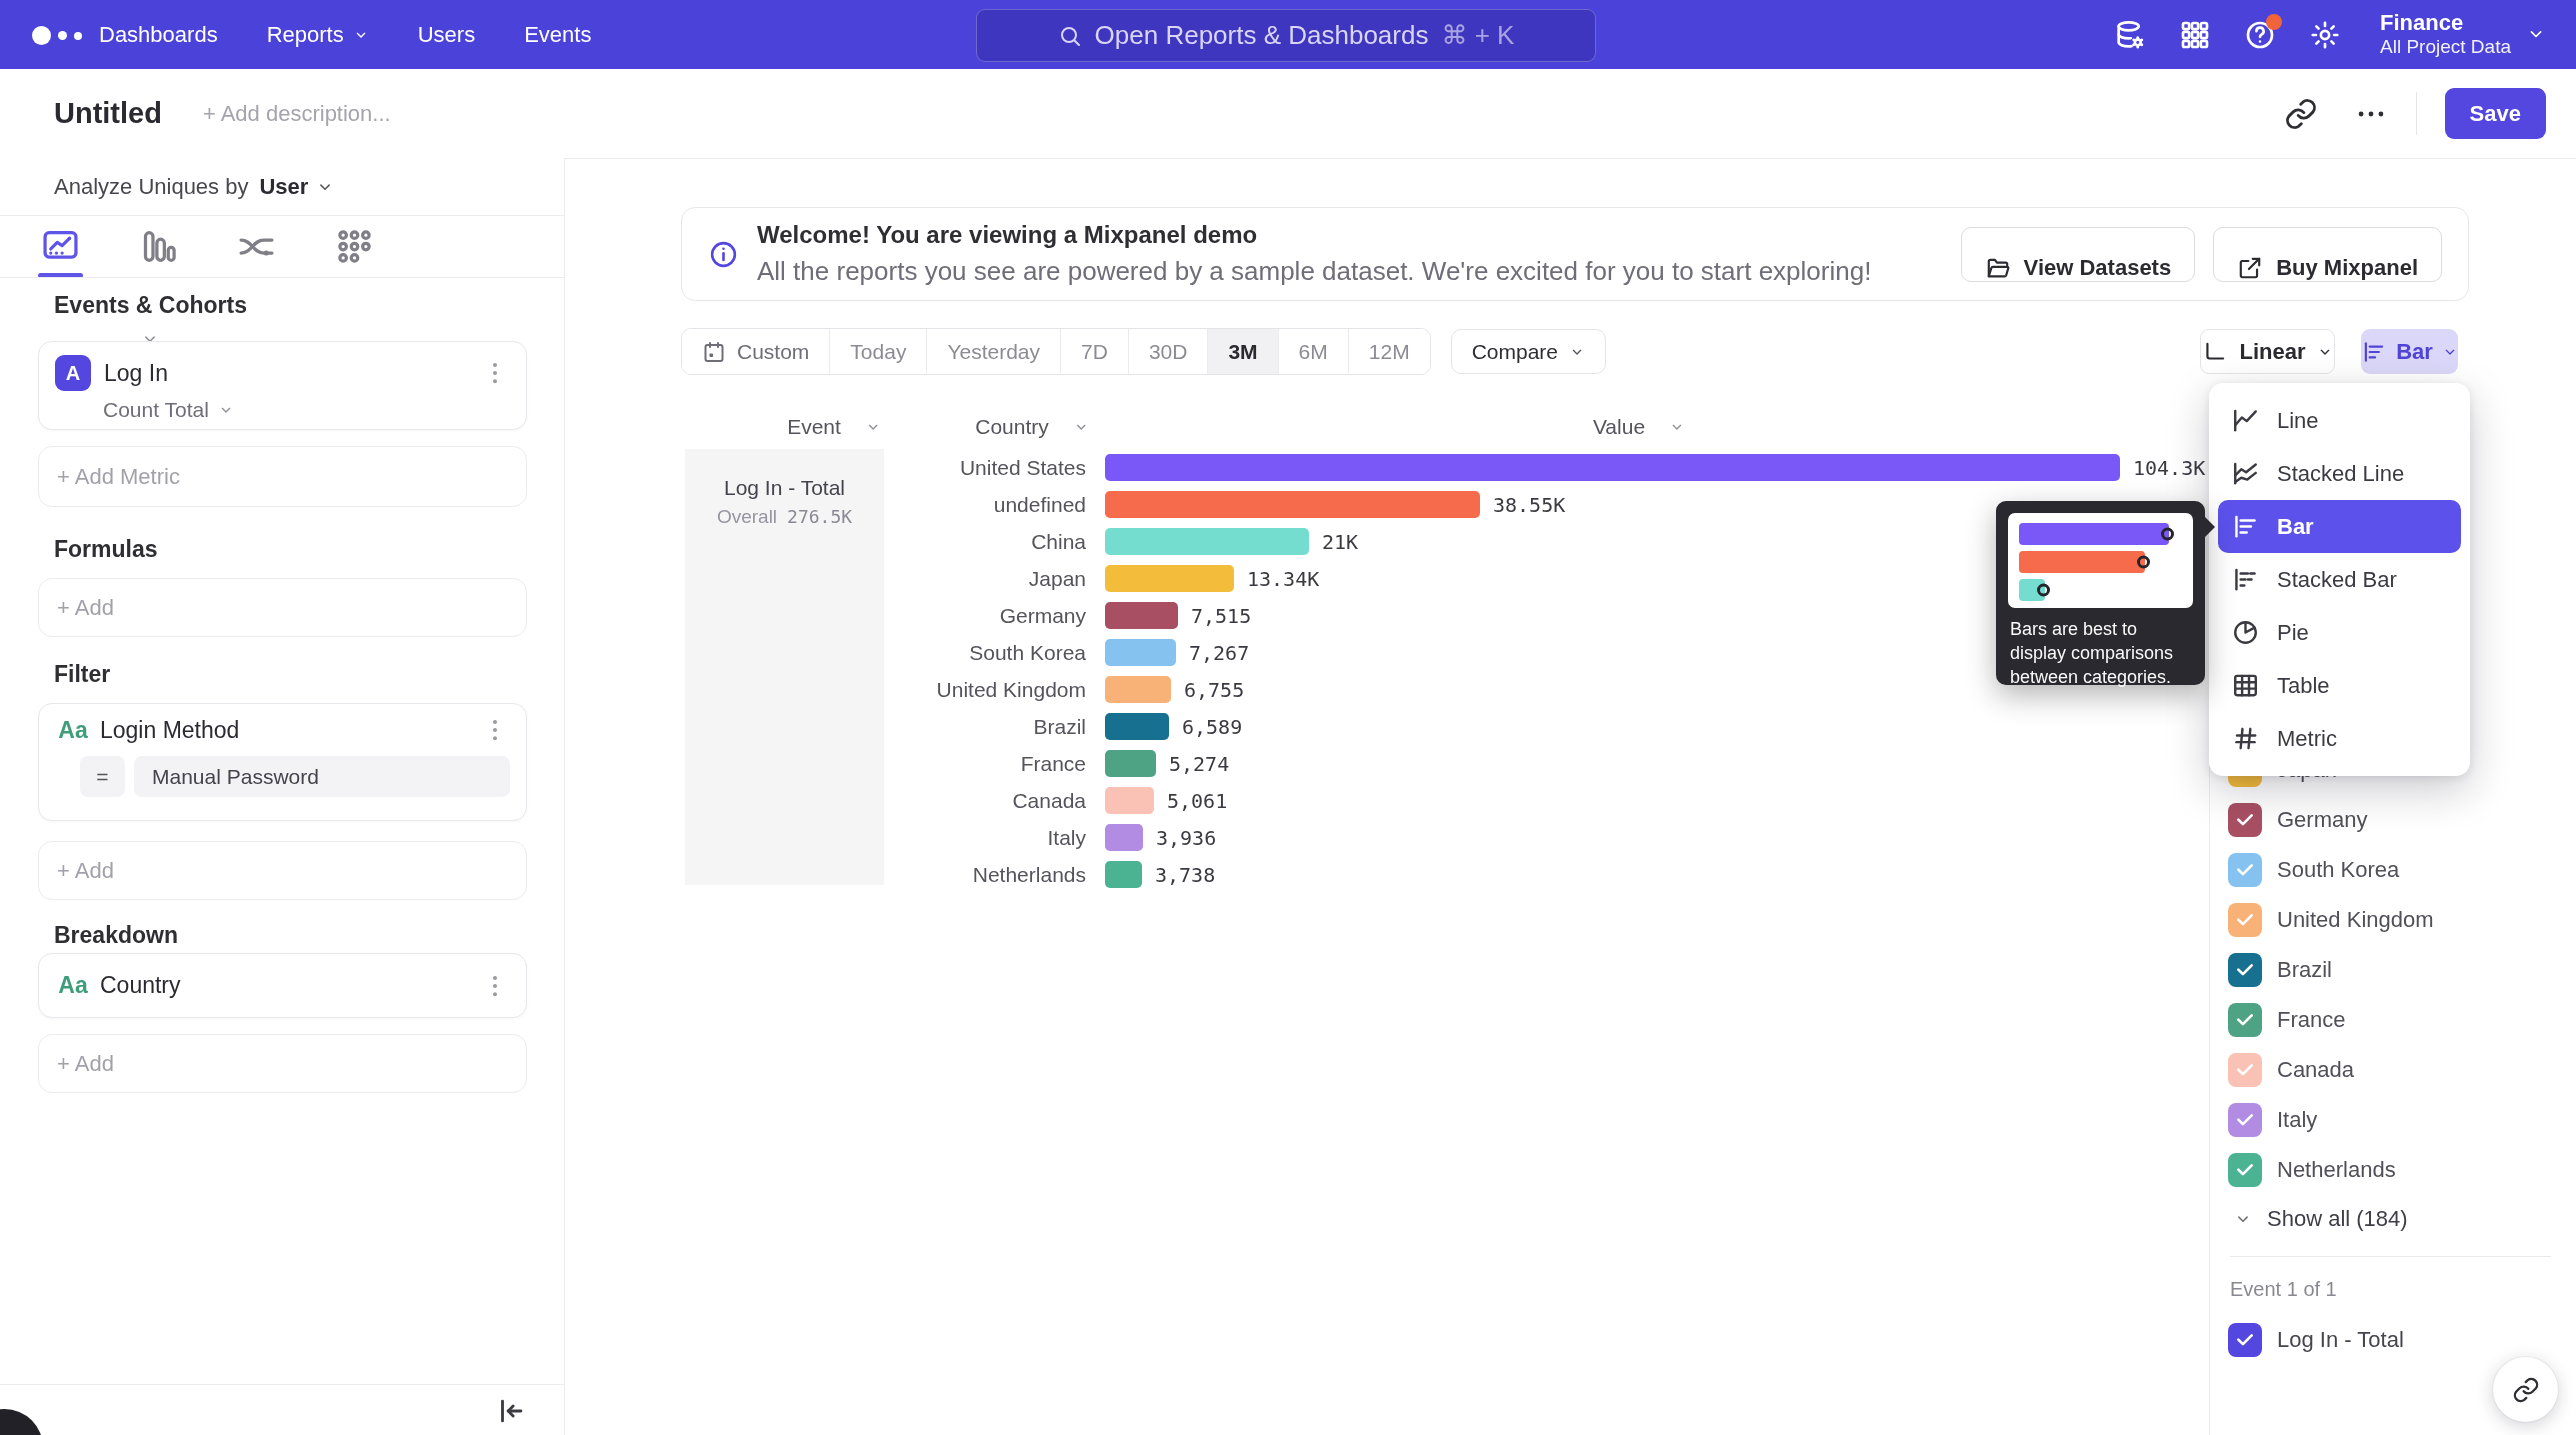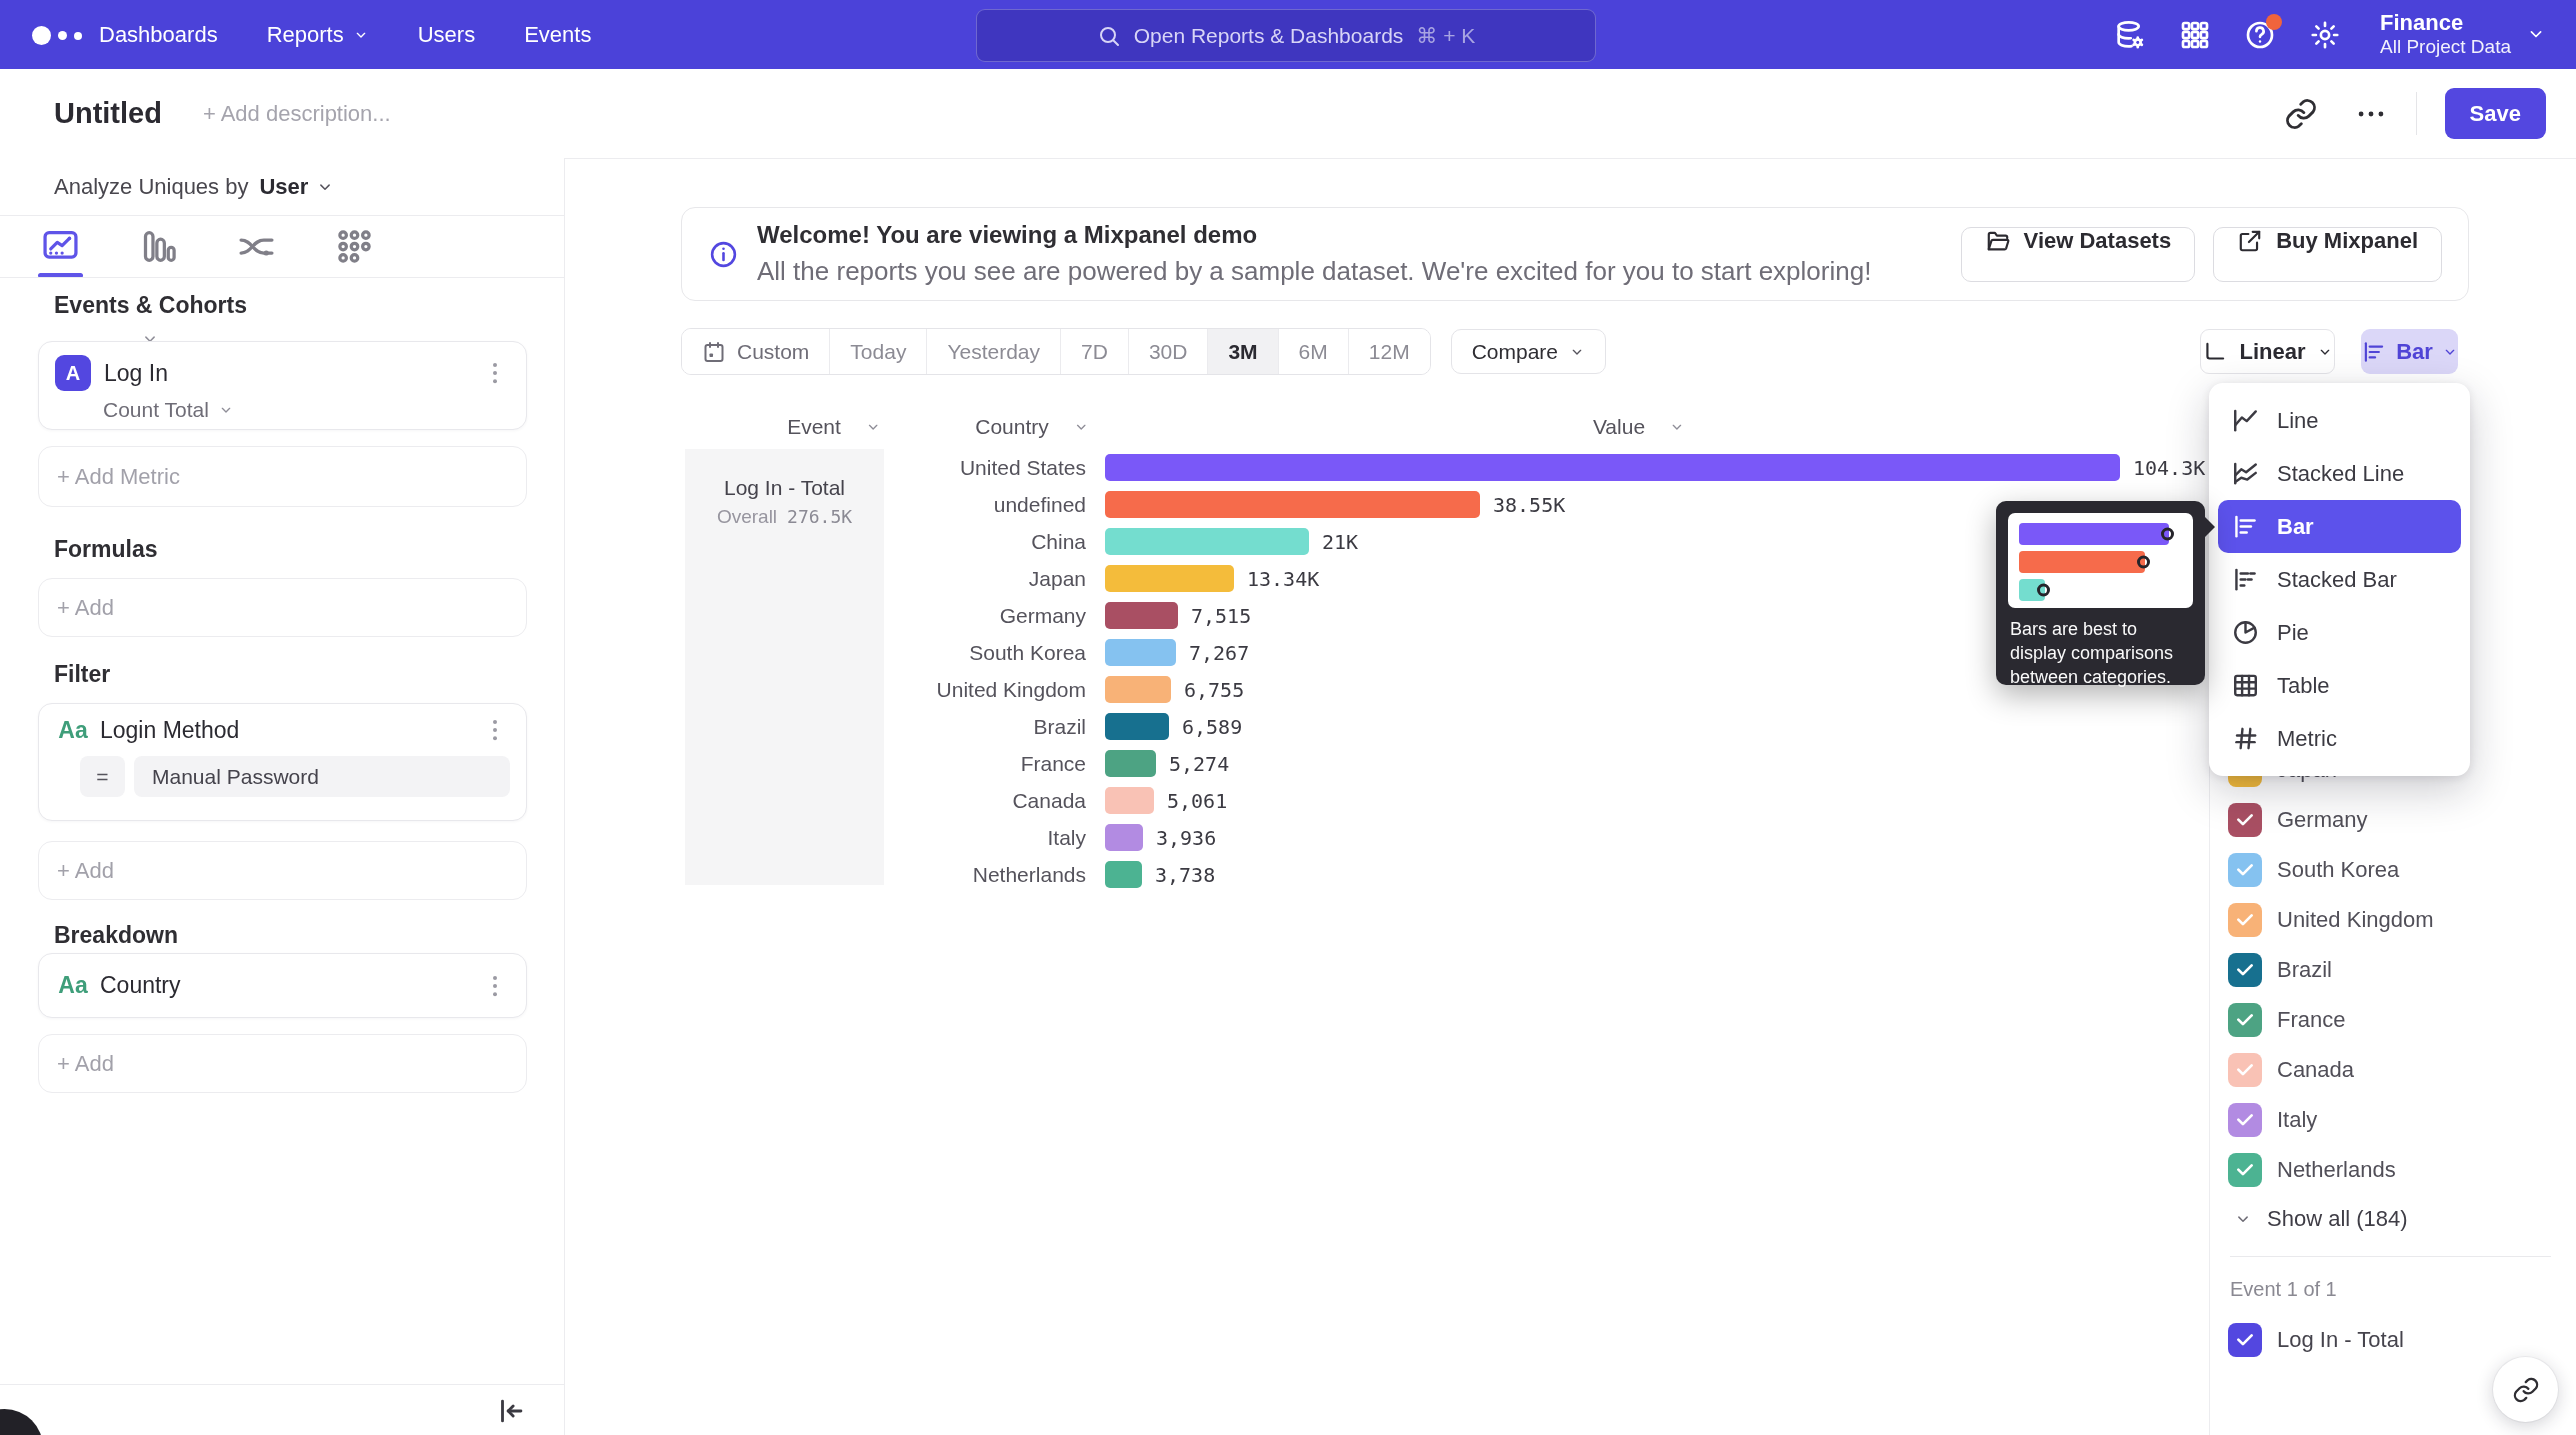--- a/index.html
+++ b/index.html
@@ -17,21 +17,21 @@
   #topnav{position:absolute;left:0;top:0;right:0;height:69px;background:#4b42d9;color:#fff;}
   #logo{position:absolute;left:32px;top:26px;display:flex;align-items:center;gap:7px;cursor:pointer;}
   #logo .d1{width:19px;height:19px;border-radius:50%;background:#fff;}
   #logo .d2{width:9px;height:9px;border-radius:50%;background:#fff;}
   #logo .d3{width:8px;height:8px;border-radius:50%;background:#fff;}
   #nav-items{position:absolute;left:99px;top:0;height:69px;display:flex;align-items:center;gap:49px;
              font-size:22px;font-weight:500;}
   .nav-link{display:flex;align-items:center;gap:9px;cursor:pointer;white-space:nowrap;}
   #nav-search{position:absolute;left:976px;top:9px;width:618px;height:51px;border-radius:9px;
               background:rgba(16,8,88,0.20);border:1px solid rgba(255,255,255,0.25);
-              display:flex;align-items:center;justify-content:center;gap:13px;color:#d8d5f6;font-size:21px;cursor:text;}
+              display:flex;align-items:center;justify-content:center;gap:13px;color:#d8d5f6;font-size:26px;cursor:text;}
   #nav-search .shortcut{color:rgba(255,255,255,0.55);}
   #nav-right{position:absolute;right:30px;top:0;height:69px;display:flex;align-items:center;gap:33px;}
   .nav-icon{position:relative;width:32px;height:32px;color:#fff;cursor:pointer;}
   .nav-icon .badge{position:absolute;top:-5px;right:-6px;width:16px;height:16px;border-radius:50%;background:#f0643c;}
   #project{display:flex;align-items:center;gap:15px;cursor:pointer;margin-left:6px;}
   #project .names{line-height:1.18;}
   .project-name{font-size:22px;font-weight:700;}
   .project-sub{font-size:19px;opacity:.93;}
 
   
@@ -81,21 +81,21 @@
 
   
   #banner{position:absolute;left:681px;top:207px;width:1788px;height:94px;border:1px solid #e7e7ea;
           border-radius:14px;display:flex;align-items:center;padding:0 26px;box-sizing:border-box;background:#fff;}
   #banner-icon{width:31px;height:31px;color:#5347e0;}
   #banner-text{margin-left:18px;}
   #banner-title{font-size:24px;font-weight:700;color:#2f2e33;}
   #banner-sub{font-size:26px;color:#6f6d77;margin-top:7px;}
   #banner-actions{margin-left:auto;display:flex;gap:18px;}
   .banner-btn{height:55px;border:1px solid #dcdce1;border-radius:10px;background:#fff;display:flex;
-              align-items:flex-start;gap:13px;padding:0 23px;font-size:22px;font-weight:600;color:#2c2b31;}
+              align-items:flex-end;gap:13px;padding:0 23px;font-size:22px;font-weight:600;color:#2c2b31;}
 
   
   #controls{position:absolute;left:681px;top:329px;height:45px;display:flex;align-items:center;}
   #date-seg{display:flex;height:45px;border:1px solid #e4e4e8;border-radius:10px;overflow:hidden;background:#fff;}
   .seg{display:flex;align-items:center;gap:11px;padding:0 20px;font-size:21px;color:#8c8b94;background:#fff;
        border:none;border-left:1px solid #ebebee;white-space:nowrap;}
   .seg:first-child{border-left:none;color:#6f6d77;}
   .seg .ic{color:#6f6d77;}
   .seg.selected{background:#f1f1f3;color:#2b2a31;font-weight:700;}
   #compare-btn{margin-left:20px;height:45px;border:1px solid #e4e4e8;border-radius:10px;background:#fff;

